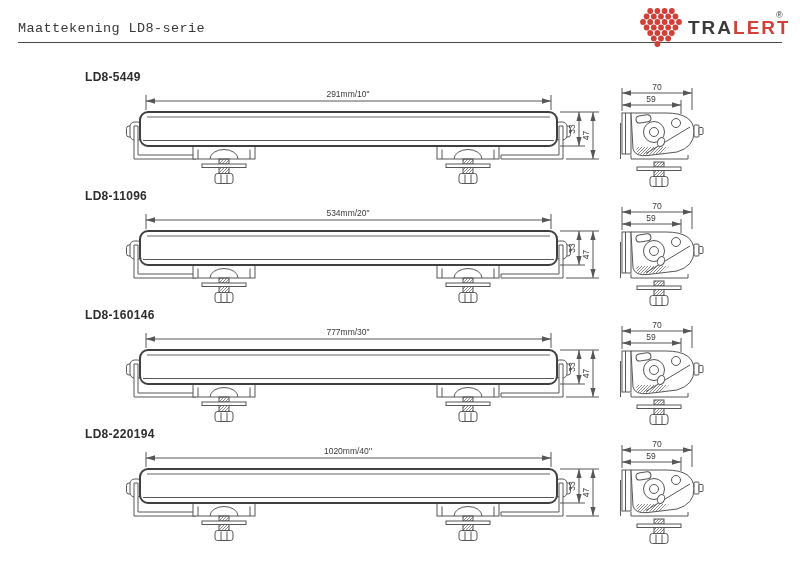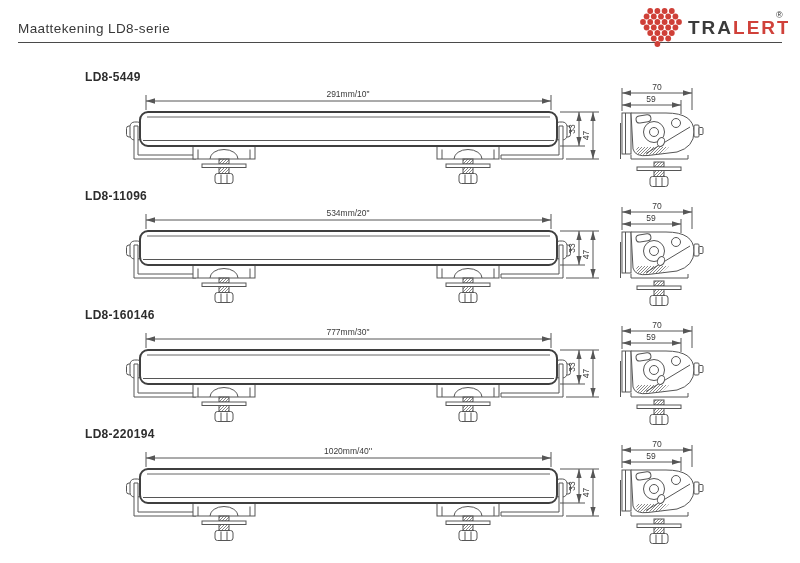--- a/index.html
+++ b/index.html
@@ -2,21 +2,21 @@
 <html><head>
 <meta charset="utf-8">
 <style>
   html,body { margin:0; padding:0; }
   body {
     width:800px; height:563px; position:relative; overflow:hidden;
     background:#ffffff; font-family:"Liberation Sans", sans-serif;
   }
   .page-title {
     position:absolute; left:18px; top:21px; font-size:13.5px;
-    color:#383838; font-weight:500; letter-spacing:.4px;
+    color:#383838; font-weight:500; letter-spacing:.4px;font-family:Liberation Mono, monospace;
   }
   .header-rule {
     position:absolute; left:18px; top:42px; width:764px; height:0;
     border-top:1.3px solid #4a4a4a;
   }
   .logo-svg { position:absolute; left:636px; top:4px; }
   .row-svg { position:absolute; left:0; width:800px; height:121px; }
   .row1 { top:66px; } .row2 { top:185px; } .row3 { top:304px; } .row4 { top:423px; }
   svg text { font-family:"Liberation Sans", sans-serif; fill:#333333; }
   text.model { font-size:12px; font-weight:bold; fill:#2d2d2d; letter-spacing:.3px; }

